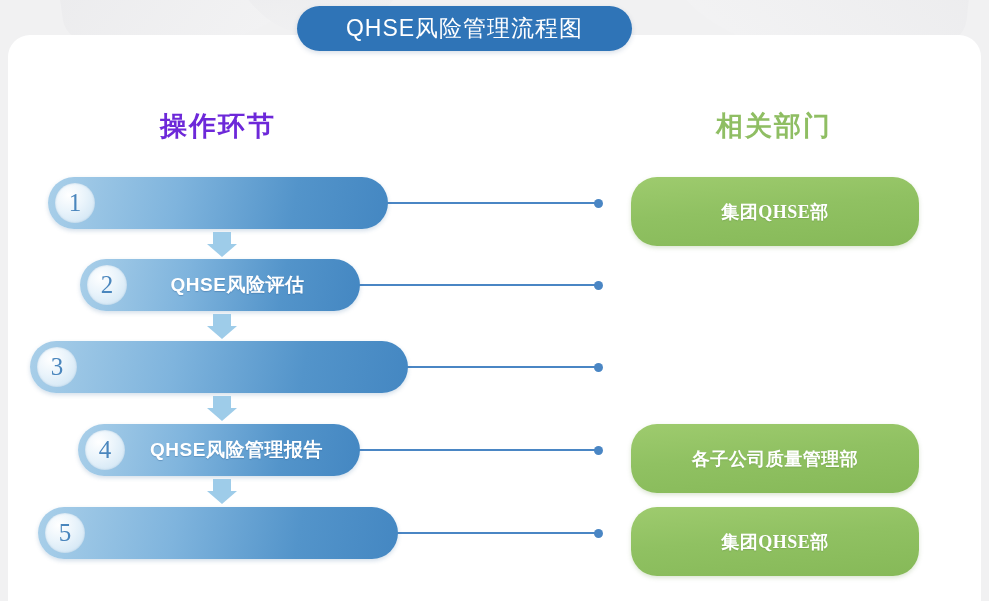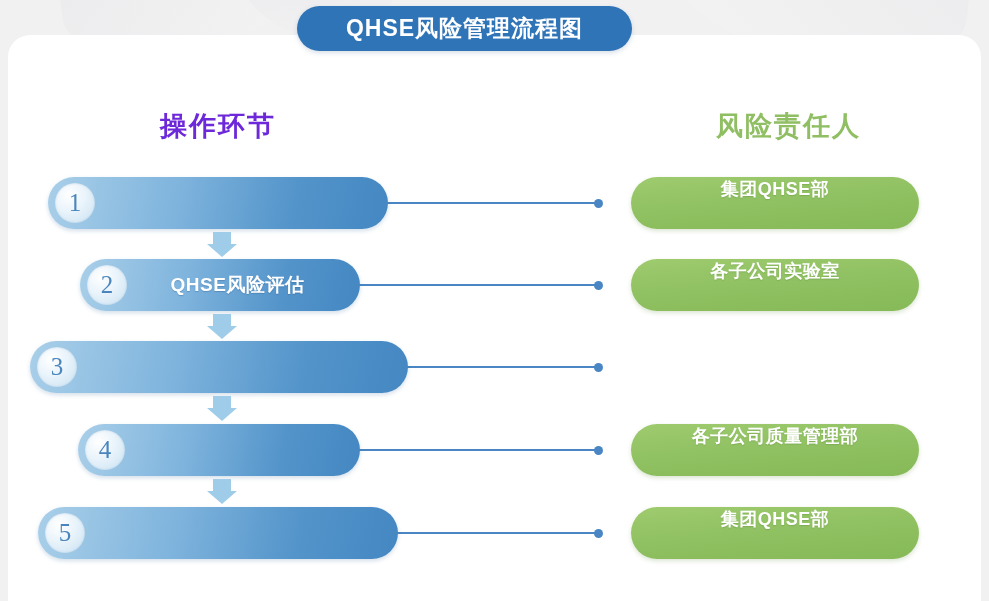--- a/index.html
+++ b/index.html
@@ -27,21 +27,21 @@
 
   
   #title-pill{
     position:absolute;left:297px;top:6px;width:335px;height:45px;
     background:#2f74b7;border-radius:23px;
     display:flex;align-items:center;justify-content:center;
     box-shadow:0 2px 5px rgba(40,80,130,.18);
     z-index:5;
   }
   #title-pill span{
-    color:#ffffff;font-size:23px;letter-spacing:1px;font-weight:700;
+    color:#ffffff;font-size:23px;letter-spacing:1px;font-weight:400;
   }
 
   
   .col-head{position:absolute;font-size:27px;font-weight:bold;letter-spacing:2px;}
   #head-left{left:160px;top:108px;color:#6d28d9;}
   #head-right{left:716px;top:108px;color:#8fbe63;}
 
   
   .row{position:absolute;left:0;width:989px;height:54px;}
 
@@ -68,24 +68,25 @@
     text-shadow:0 1px 1px rgba(40,90,140,.35);
   }
 
   
   .conn{position:absolute;height:2px;background:#4a86c4;top:25px;}
   .conn-dot{position:absolute;width:9px;height:9px;border-radius:50%;
             background:#4a86c4;top:21.5px;}
 
   
   .dept{
-    position:absolute;height:52px;border-radius:26px;
+    position:absolute;height:69px;border-radius:26px;
     background:linear-gradient(175deg,#9ecb6e 0%,#90c162 45%,#86b958 100%);
-    display:flex;align-items:flex-start;justify-content:center;
+    display:flex;align-items:center;justify-content:center;
     box-shadow:0 2px 4px rgba(110,150,80,.25);
+    font-family:Liberation Serif, serif;
   }
   .dept span{
     color:#ffffff;font-size:18px;font-weight:bold;letter-spacing:.5px;
     white-space:nowrap;text-shadow:0 1px 1px rgba(90,130,60,.3);
   }
 
   
   .arrow{position:absolute;width:0;height:0;}
   .arrow .stem{position:absolute;left:-9px;top:0;width:18px;height:12px;background:#9ecce9;}
   .arrow .head{position:absolute;left:-15px;top:12px;width:0;height:0;
@@ -101,21 +102,21 @@
   <div class="swoosh sw2"></div>
 </div>
 
 <div id="card"></div>
 
 <div id="title-pill">
   <span>QHSE风险管理流程图</span>
 </div>
 
 <div class="col-head" id="head-left">操作环节</div>
-<div class="col-head" id="head-right">风险责任人</div>
+<div class="col-head" id="head-right">相关部门</div>
 
 <div id="rows-container">
     <div class="row" style="top: 177px;">
       <div class="conn" style="left: 384px; width: 215px;"></div>
       <div class="conn-dot" style="left: 594px;"></div>
       <div class="step" style="left: 48px; width: 340px;">
         <div class="step-num">1</div>
       </div>
       <div class="dept" style="left: 631px; width: 288px;">
         <span>集团QHSE部</span>
@@ -125,23 +126,20 @@
       <div class="stem"></div>
       <div class="head"></div>
     </div>
     <div class="row" style="top: 259px;">
       <div class="conn" style="left: 356px; width: 243px;"></div>
       <div class="conn-dot" style="left: 594px;"></div>
       <div class="step" style="left: 80px; width: 280px;">
         <div class="step-num">2</div>
         <div class="step-label">QHSE风险评估</div>
       </div>
-      <div class="dept" style="left: 631px; width: 288px;">
-        <span>各子公司实验室</span>
-      </div>
     </div>
     <div class="arrow" style="left: 222px; top: 313.5px;">
       <div class="stem"></div>
       <div class="head"></div>
     </div>
     <div class="row" style="top: 341px;">
       <div class="conn" style="left: 404px; width: 195px;"></div>
       <div class="conn-dot" style="left: 594px;"></div>
       <div class="step" style="left: 30px; width: 378px;">
         <div class="step-num">3</div>
@@ -149,20 +147,21 @@
     </div>
     <div class="arrow" style="left: 222px; top: 396px;">
       <div class="stem"></div>
       <div class="head"></div>
     </div>
     <div class="row" style="top: 424px;">
       <div class="conn" style="left: 356px; width: 243px;"></div>
       <div class="conn-dot" style="left: 594px;"></div>
       <div class="step" style="left: 78px; width: 282px;">
         <div class="step-num">4</div>
+        <div class="step-label">QHSE风险管理报告</div>
       </div>
       <div class="dept" style="left: 631px; width: 288px;">
         <span>各子公司质量管理部</span>
       </div>
     </div>
     <div class="arrow" style="left: 222px; top: 479px;">
       <div class="stem"></div>
       <div class="head"></div>
     </div>
     <div class="row" style="top: 507px;">

